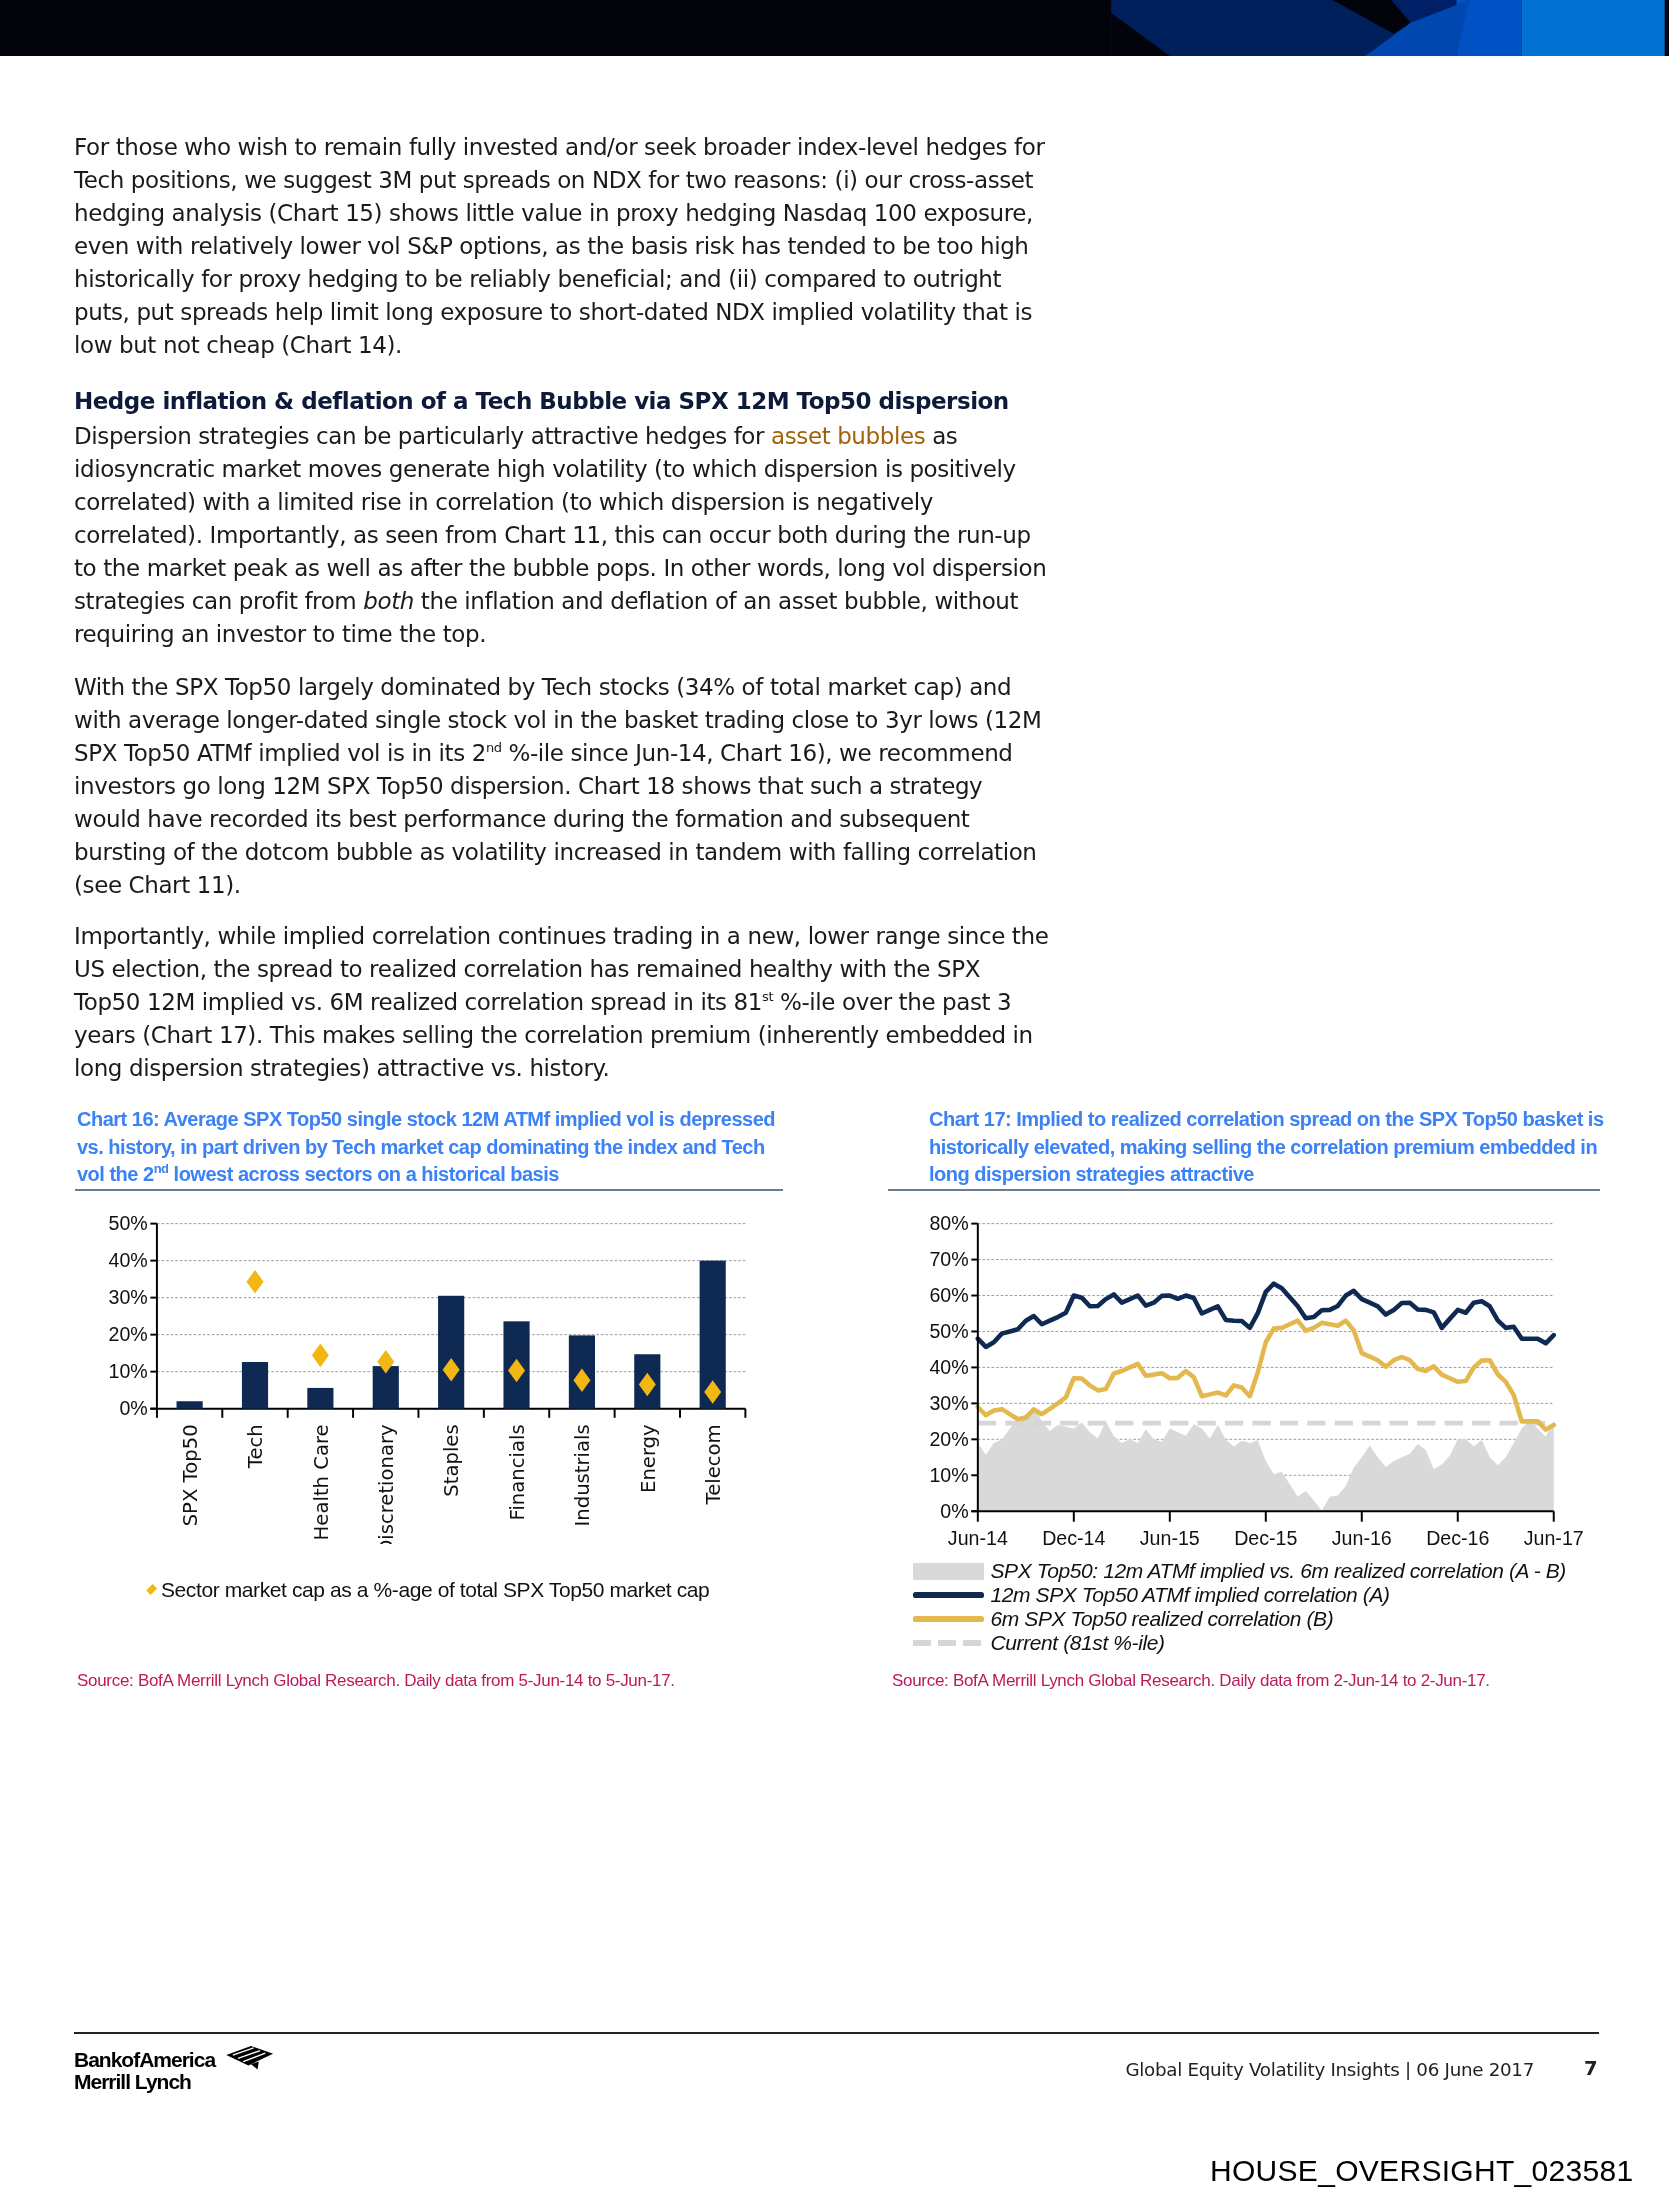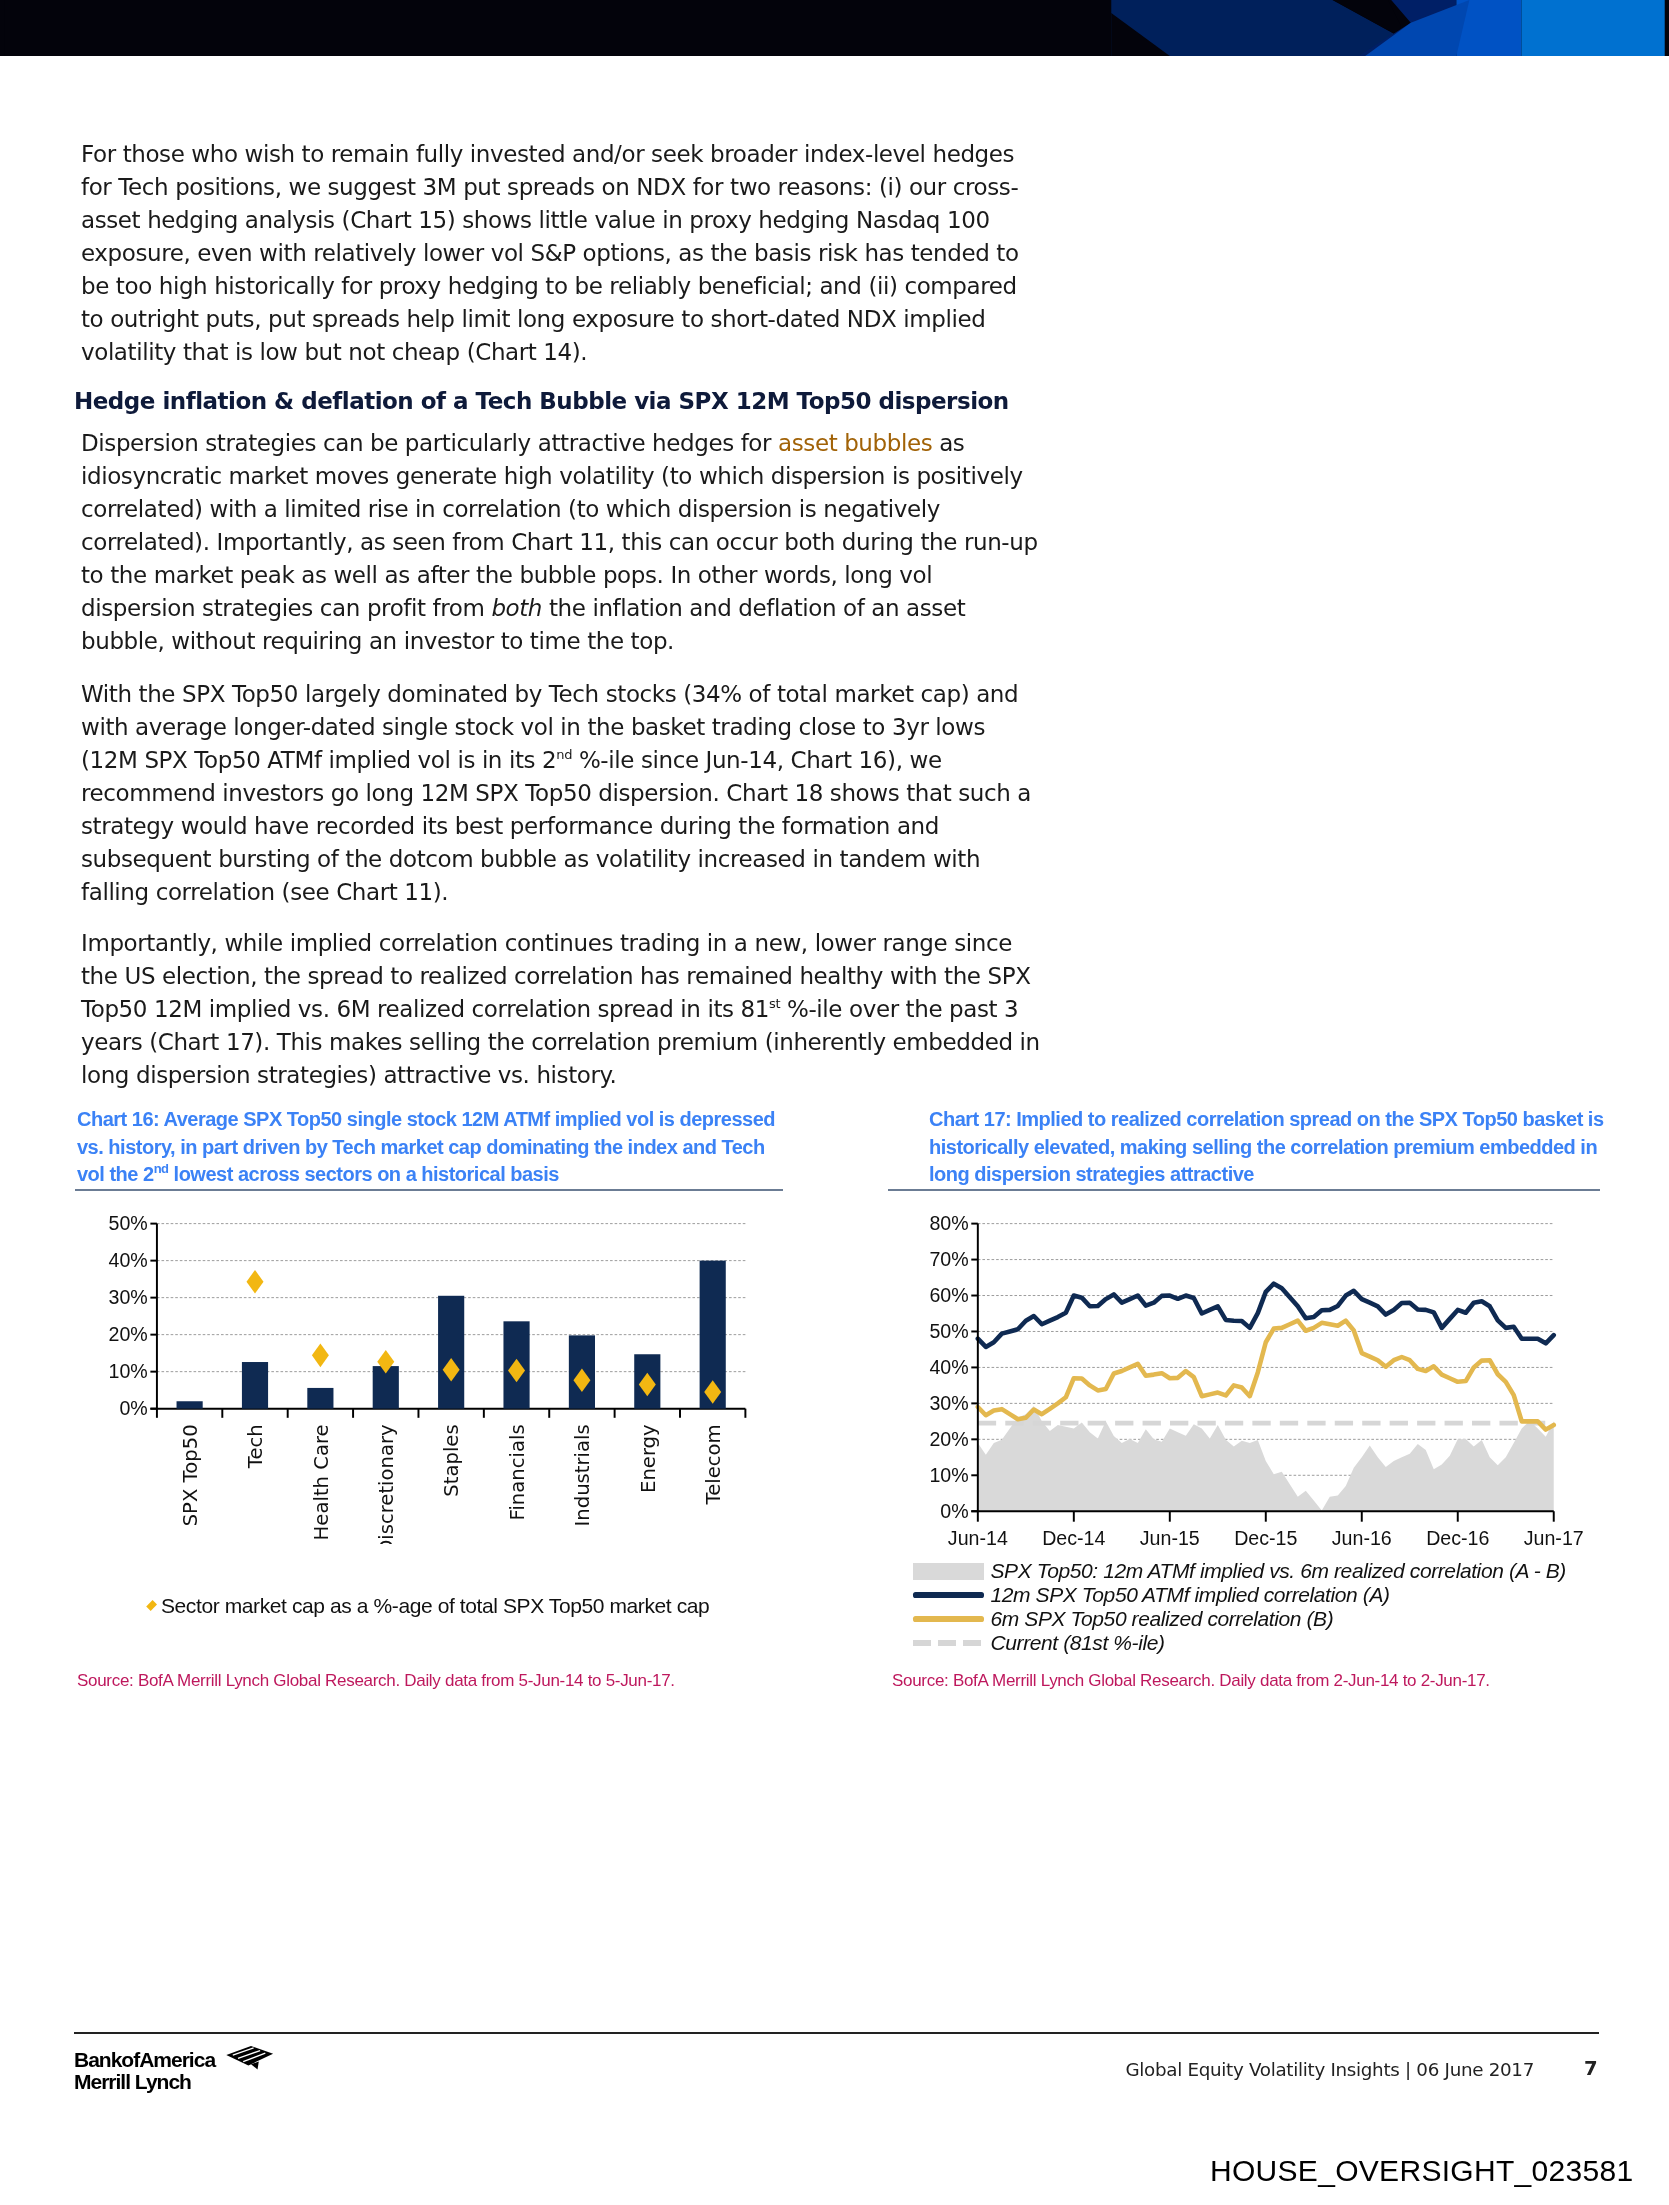--- a/index.html
+++ b/index.html
@@ -1,20 +1,20 @@
 <!DOCTYPE html>
 <html style="font-size:10.5px"><head>
 <meta charset="utf-8">
 <style>
   html, body { margin:0; padding:0; }
   body { width:1669px; height:2205px; position:relative; background:#ffffff; font-family:"DejaVu Sans", sans-serif; color:#1a1a1a; overflow:hidden; }
   .topbar { position:absolute; left:0; top:0; width:1669px; height:56px; background:#03030b; overflow:hidden; }
   .topbar svg { position:absolute; left:0; top:0; }
   .body-text { position:absolute; left:74px; width:975px; font-size:23px; line-height:33px; color:#1a1a1a; font-family:"DejaVu Sans", sans-serif; letter-spacing:-0.4px; }
-  .body-text p { margin:7px; }
+  .body-text p { margin:0; }
   .p1 { top:131px; }
   .heading { position:absolute; left:74px; top:388px; font-size:23px; font-weight:bold; color:#0e1a3a; font-family:"DejaVu Sans", sans-serif; letter-spacing:-0.5px; }
   .p2 { top:420px; }
   .p3 { top:671px; }
   .p4 { top:920px; }
   .link { color:#a16207; }
   sup { font-size:13px; line-height:0; vertical-align:super;text-align:center; }
   .chart-title { position:absolute; font-family:"Liberation Sans", sans-serif; font-weight:bold; font-size:20px; line-height:27.5px; color:#3b82f6; letter-spacing:-0.5px; }
   .chart-rule { position:absolute; height:2px; background:#6b7c94; }
   .chart-svg { position:absolute; }
@@ -122,21 +122,21 @@
     <polygon points="790,251.418 803,269.418 790,287.418 777,269.418" fill="#f2b712"></polygon>
     <text x="0" y="0" text-anchor="end" font-size="30" font-family="&quot;DejaVu Sans&quot;, sans-serif" fill="#111" transform="translate(801,337) rotate(-90)">Industrials</text>
     <rect x="870" y="229.798" width="40" height="83.202" fill="#0f2a52"></rect>
     <polygon points="890,258.21 903,276.21 890,294.21 877,276.21" fill="#f2b712"></polygon>
     <text x="0" y="0" text-anchor="end" font-size="30" font-family="&quot;DejaVu Sans&quot;, sans-serif" fill="#111" transform="translate(901,337) rotate(-90)">Energy</text>
     <rect x="970" y="86.6" width="40" height="226.4" fill="#0f2a52"></rect>
     <polygon points="990,269.53 1003,287.53 990,305.53 977,287.53" fill="#f2b712"></polygon>
     <text x="0" y="0" text-anchor="end" font-size="30" font-family="&quot;DejaVu Sans&quot;, sans-serif" fill="#111" transform="translate(1001,337) rotate(-90)">Telecom</text>
   </svg>
 <div class="legend16" style="left:144px; top:1568px;">
-  <div class="row" style="margin-top:21px;">
+  <div class="row" style="margin-top:5px;">
       <span class="sw-dia"></span>
       <span>Sector market cap as a %-age of total SPX Top50 market cap</span>
     </div>
 </div>
 <div class="source" style="left:77px; top:1671px;">Source: BofA Merrill Lynch Global Research. Daily data from 5-Jun-14 to 5-Jun-17.</div>
 
 <div class="chart-title" style="left:929px; top:1106px; width:707px;">Chart 17: Implied to realized correlation spread on the SPX Top50 basket is historically elevated, making selling the correlation premium embedded in long dispersion strategies attractive</div>
 <div class="chart-rule" style="left:888px; top:1189px; width:712px;"></div>
 <svg class="chart-svg" id="chart17" style="left:890px; top:1204px;" width="713" height="353" viewBox="0 0 1090 540">
     <line x1="124" x2="134" y1="470" y2="470" stroke="#000" stroke-width="3"></line>

